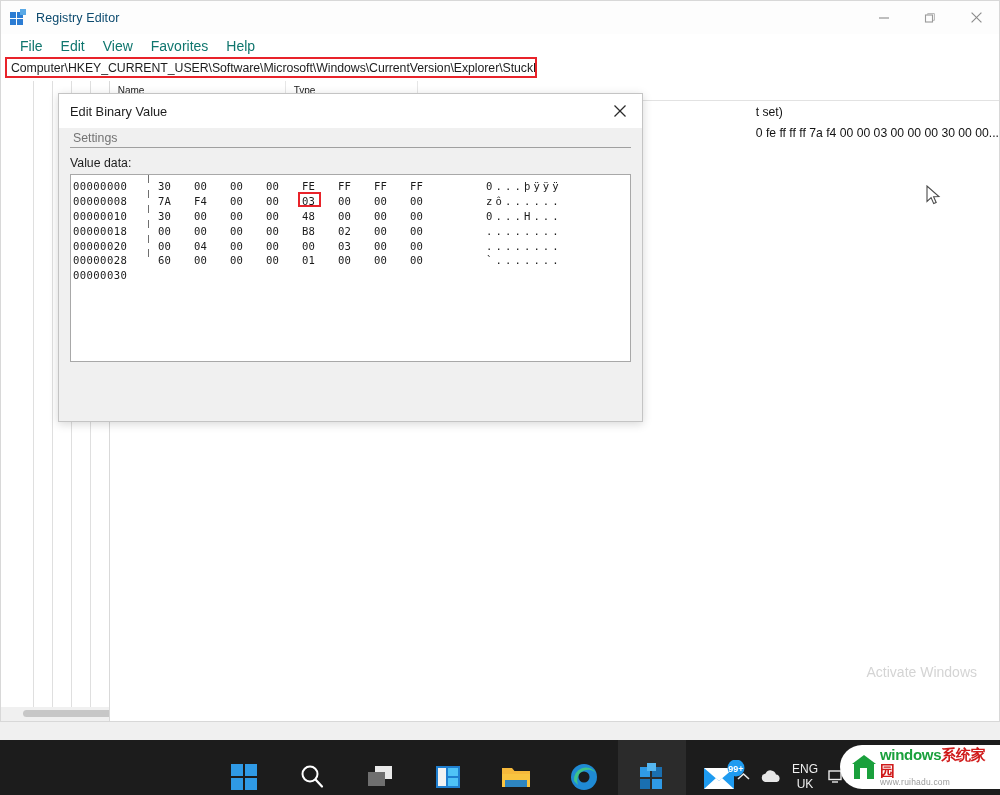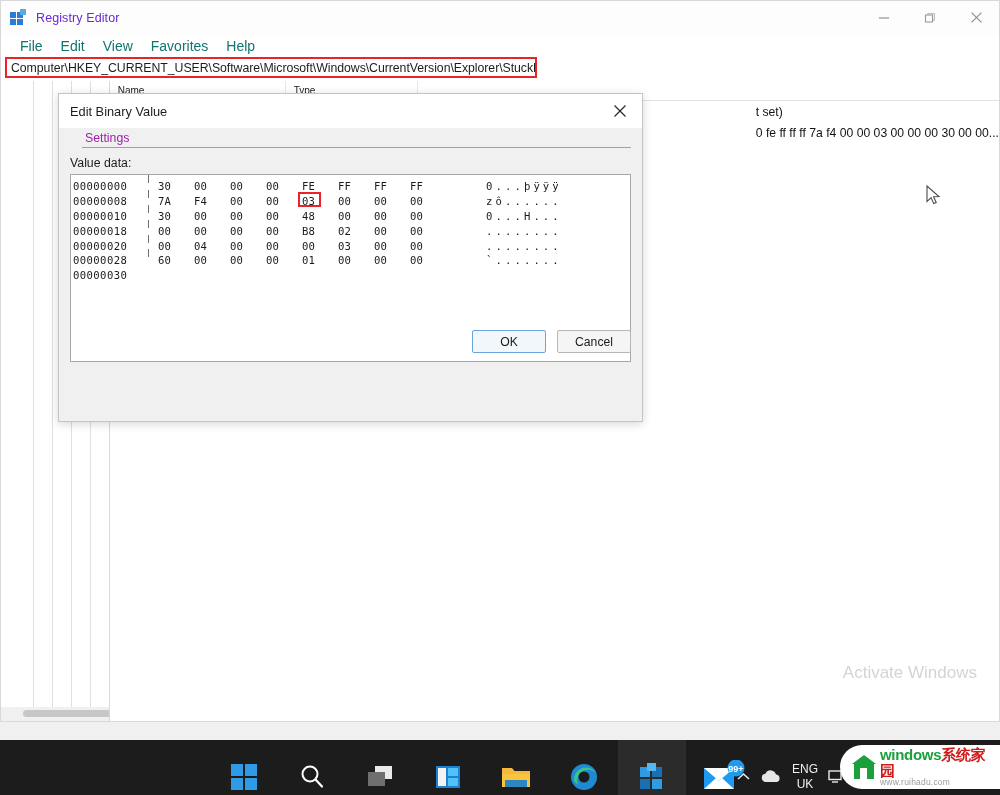--- a/index.html
+++ b/index.html
@@ -38,21 +38,21 @@
     position:absolute; background:#2b7cd3;
   }
   #app-icon .a { left:1px; top:3px; width:6px; height:6px; }
   #app-icon .b { left:8px; top:3px; width:6px; height:6px; }
   #app-icon .c { left:1px; top:10px; width:6px; height:6px; }
   #app-icon .d { left:8px; top:10px; width:6px; height:6px; }
   #app-icon .pin { left:11px; top:0px; width:6px; height:6px; background:#5aa9e6; }
   #title-text {
     margin-left: 9px;
     font-size: 12.5px;
-    color: #6d28d9;
+    color: #0c4a6e;
     letter-spacing: .1px;
   }
   .wbtns { position:absolute; right:0; top:0; height:33px; display:flex; }
   .wbtn {
     width: 46px; height: 33px;
     display:flex; align-items:center; justify-content:center;
     color:#8a8a8a;
   }
   .wbtn svg { display:block; }
 
@@ -191,22 +191,22 @@
     color:#2b2b2b;
   }
   #dlg-body { padding: 0 11px; position:relative; }
   .fieldlabel {
     font-size:12.3px; color:#1d1d1d;
     margin-top: 8px; margin-bottom: 4px;
   }
   #valuename-input {
     height: 20px; background:#f0f0f0;
     border:none; border-bottom:1px solid #a0a0a0;
-    font-size:12.3px; color:#a21caf;
-    display:flex; align-items:center; padding-left:3px;margin-left:12px;
+    font-size:12.3px; color:#737373;
+    display:flex; align-items:center; padding-left:3px;
   }
   #valuedata-box {
     margin-top: 3px;
     height: 188px;
     background:#ffffff;
     border:1px solid #a8a8a8;
     position:relative;
     overflow:hidden;
   }
   #hexgrid {
@@ -247,21 +247,21 @@
     background:#f5f5f5; border:1px solid #b7b7b7; border-radius:2px;
   }
   .dbtn.primary { border:1px solid #6ba4d8; background:#f2f7fc; }
 
   
   #activate {
     position:absolute; right:22px; bottom:36px;
     text-align:left; color:#cfcfcf;
     pointer-events:none;
   }
-  #activate .l1 { font-size:17px; color:#d4d4d4; line-height:25px; }
+  #activate .l1 { font-size:14px; color:#d4d4d4; line-height:25px; }
   #activate .l2 { font-size:12.6px; color:#d8d8d8; line-height:20px; }
 
   
   #cursor { position:absolute; left:925px; top:184px; }
 
   
   #taskbar {
     position:absolute; left:0; bottom:0;
     width:1000px; height:55px;
     background:#1c1c1c;
@@ -452,24 +452,20 @@
         </div>
       </div>
       <div id="dlg-body">
         <div id="valuename-input">
           <span>Settings</span>
         </div>
         <div class="fieldlabel">Value data:</div>
         <div id="valuedata-box">
           <div id="hexgrid"><div class="hexrow"><span class="hoff">00000000</span><span class="hsep"></span><span class="hb">30</span><span class="hb">00</span><span class="hb">00</span><span class="hb">00</span><span class="hb">FE</span><span class="hb">FF</span><span class="hb">FF</span><span class="hb">FF</span><span class="hascii">0...þÿÿÿ</span></div><div class="hexrow"><span class="hoff">00000008</span><span class="hsep"></span><span class="hb">7A</span><span class="hb">F4</span><span class="hb">00</span><span class="hb">00</span><span class="hb hl">03<span class="box"></span></span><span class="hb">00</span><span class="hb">00</span><span class="hb">00</span><span class="hascii">zô......</span></div><div class="hexrow"><span class="hoff">00000010</span><span class="hsep"></span><span class="hb">30</span><span class="hb">00</span><span class="hb">00</span><span class="hb">00</span><span class="hb">48</span><span class="hb">00</span><span class="hb">00</span><span class="hb">00</span><span class="hascii">0...H...</span></div><div class="hexrow"><span class="hoff">00000018</span><span class="hsep"></span><span class="hb">00</span><span class="hb">00</span><span class="hb">00</span><span class="hb">00</span><span class="hb">B8</span><span class="hb">02</span><span class="hb">00</span><span class="hb">00</span><span class="hascii">........</span></div><div class="hexrow"><span class="hoff">00000020</span><span class="hsep"></span><span class="hb">00</span><span class="hb">04</span><span class="hb">00</span><span class="hb">00</span><span class="hb">00</span><span class="hb">03</span><span class="hb">00</span><span class="hb">00</span><span class="hascii">........</span></div><div class="hexrow"><span class="hoff">00000028</span><span class="hsep"></span><span class="hb">60</span><span class="hb">00</span><span class="hb">00</span><span class="hb">00</span><span class="hb">01</span><span class="hb">00</span><span class="hb">00</span><span class="hb">00</span><span class="hascii">`.......</span></div><div class="hexrow"><span class="hoff">00000030</span></div></div>
         </div>
-        <div id="dlg-buttons">
-          <div class="dbtn primary">OK</div>
-          <div class="dbtn">Cancel</div>
-        </div>
       </div>
     </div>
 
     <div id="cursor">
       <svg width="16" height="22" viewBox="0 0 16 22">
         <path d="M1 1 L1 16.5 L5.1 12.6 L7.7 18.6 L10.2 17.5 L7.6 11.7 L12.9 11.5 Z" fill="#ffffff" stroke="#4a4a4a" stroke-width="1.1"></path>
       </svg>
     </div>
   </div>
 

